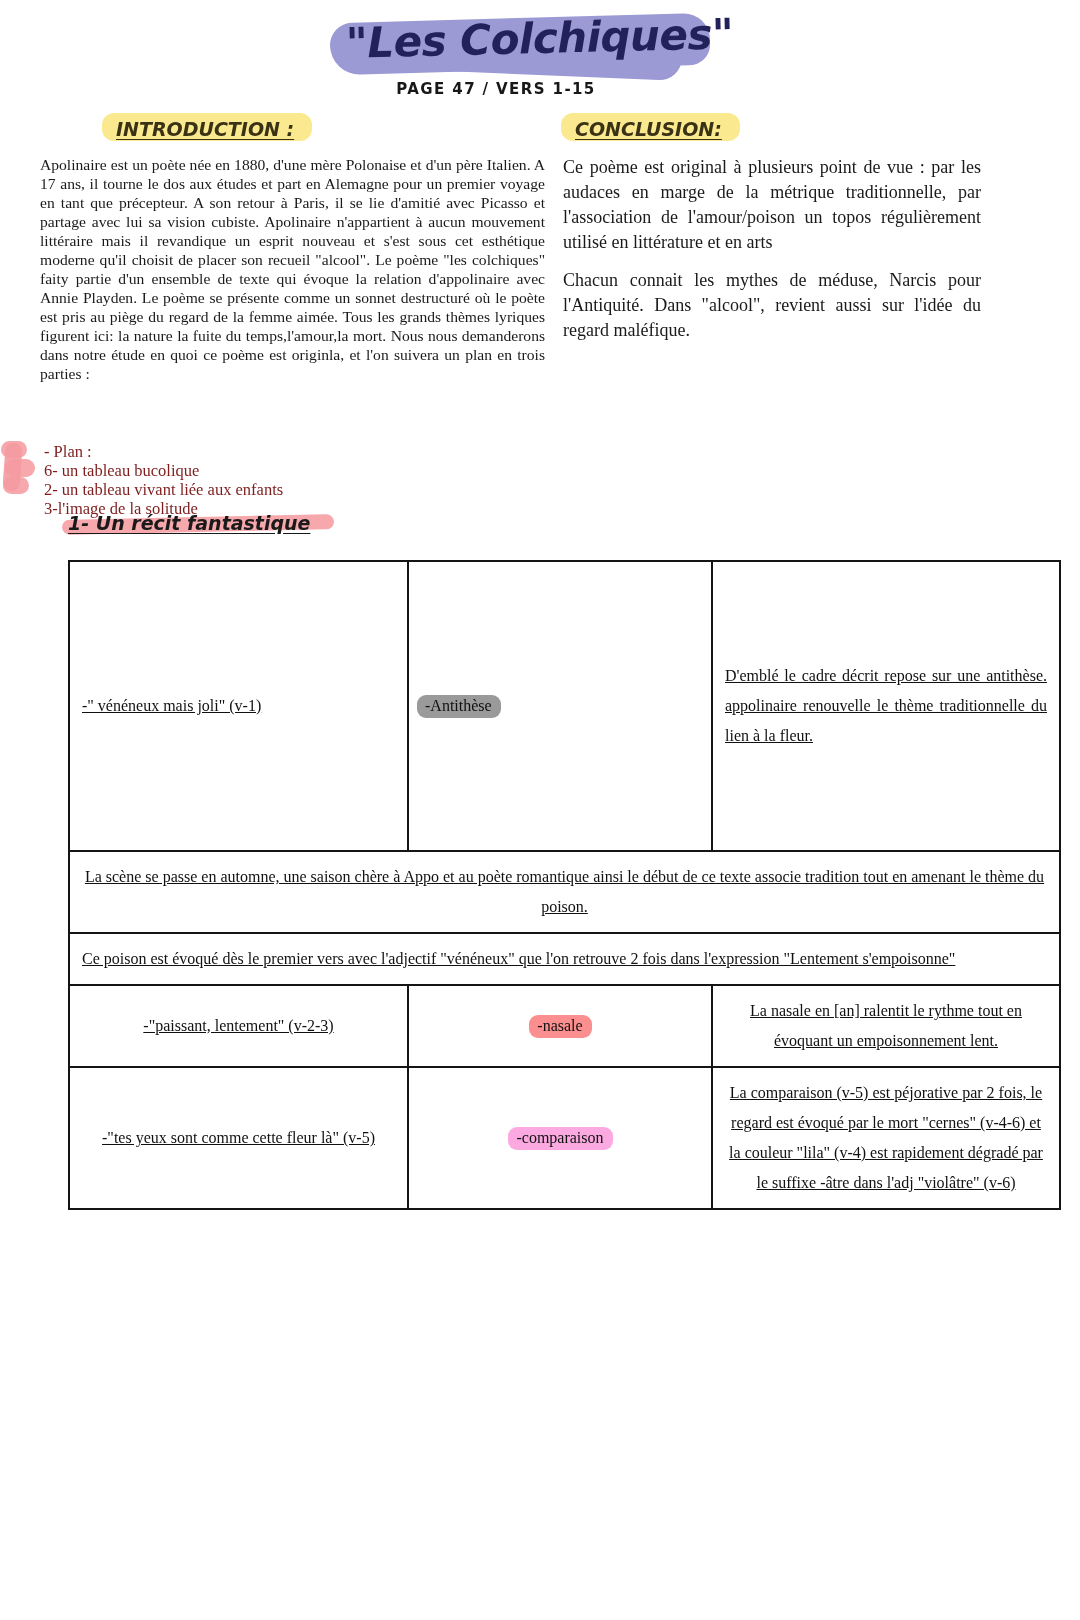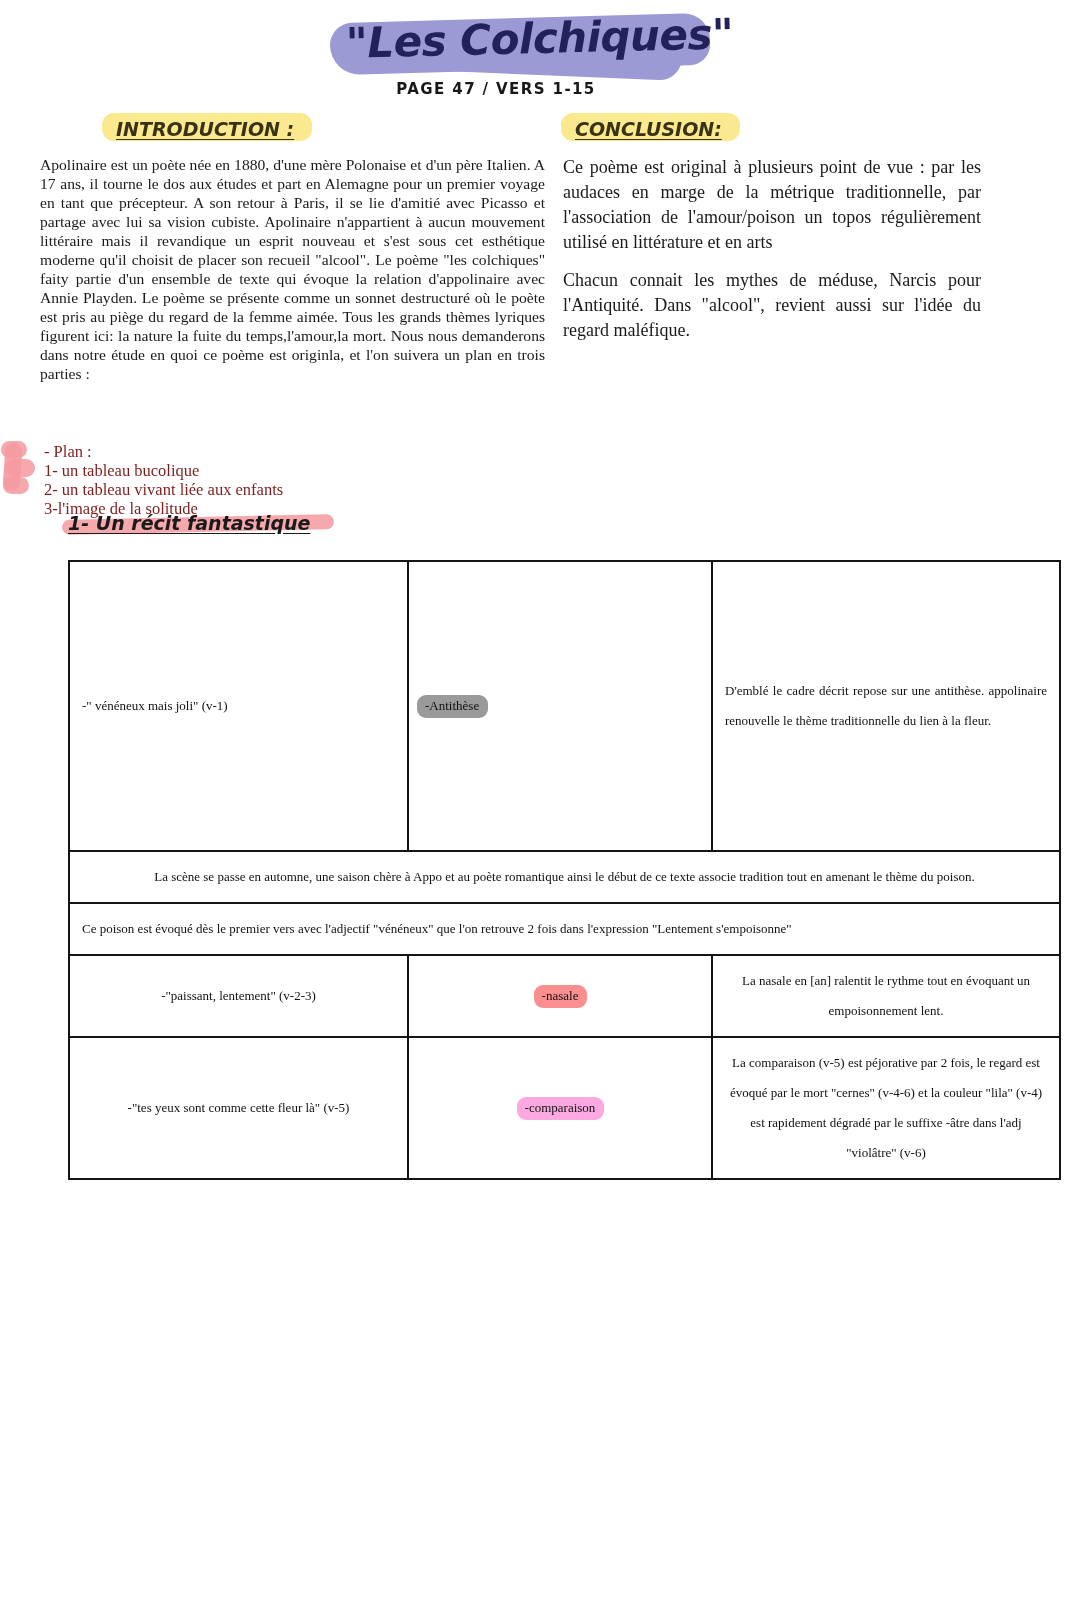--- a/index.html
+++ b/index.html
@@ -204,23 +204,24 @@
     top: 560px;
     width: 913px;
     border-collapse: collapse;
     table-layout: fixed;
     font-family: "Liberation Serif", "DejaVu Serif", serif;
   }
   table.grid td {
     border: 2px solid #141414;
     vertical-align: middle;
     padding: 10px 12px;
-    font-size: 13px;
+    font-size: 16px;
     line-height: 30px;
     color: #111111;
+    text-decoration: underline;
   }
   td.c1 { width: 313px; }
   td.c2 { width: 278px; }
   td.c3 { width: 322px; }
 
   .cell-just { text-align: justify; }
   .cell-center { text-align: center; }
   .cell-tall { height: 268px; }
 
   .wide-cell {
@@ -285,21 +286,21 @@
     <div class="body-text bigger">Chacun connait les mythes de méduse, Narcis pour l'Antiquité. Dans "alcool", revient aussi sur l'idée du regard maléfique.</div>
   </div>
 
   <div class="plan-blob"></div>
   <div class="plan-blob p2"></div>
   <div class="plan-blob p3"></div>
   <div class="plan-stroke"></div>
   <div class="plan">
     <div class="plan-title plan-text">- Plan :</div>
     <div class="plan-item">
-      <span class="plan-text">1- un tableau bucolique</span>
+      <span class="plan-text">6- un tableau bucolique</span>
     </div>
     <div class="plan-item">
       <span class="plan-text">2- un tableau vivant liée aux enfants</span>
     </div>
     <div class="plan-item">
       <span class="plan-text">3-l'image de la solitude</span>
     </div>
   </div>
 
   <div class="sec-head-wrap">

